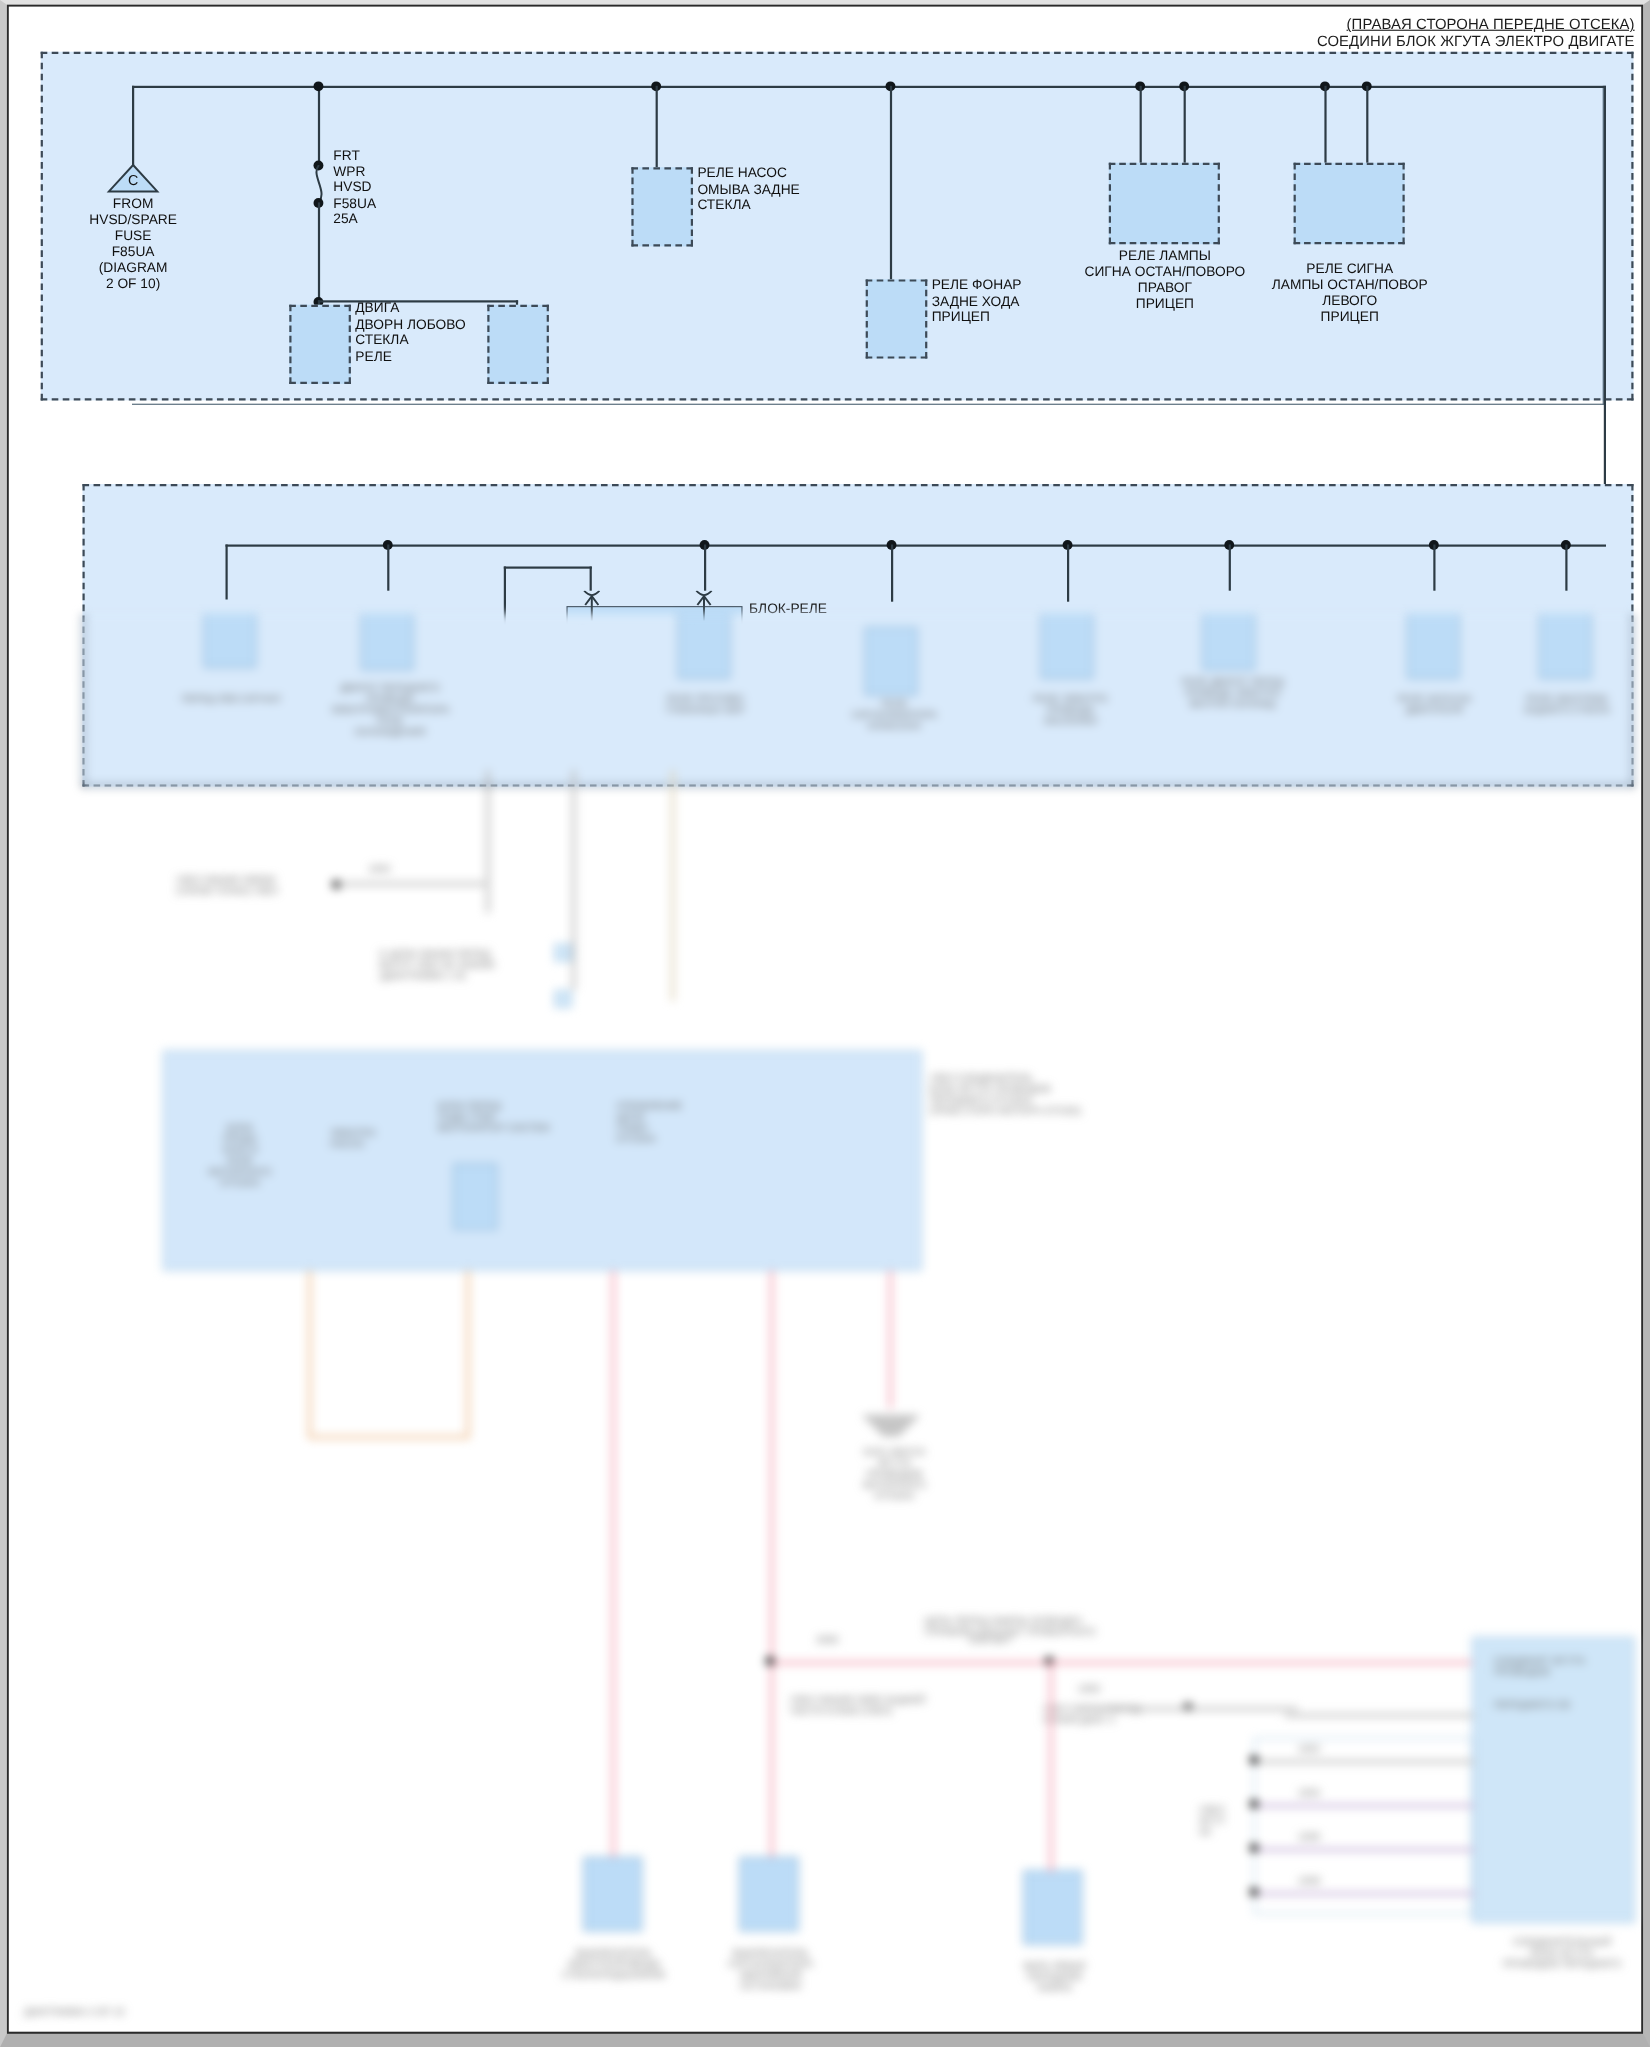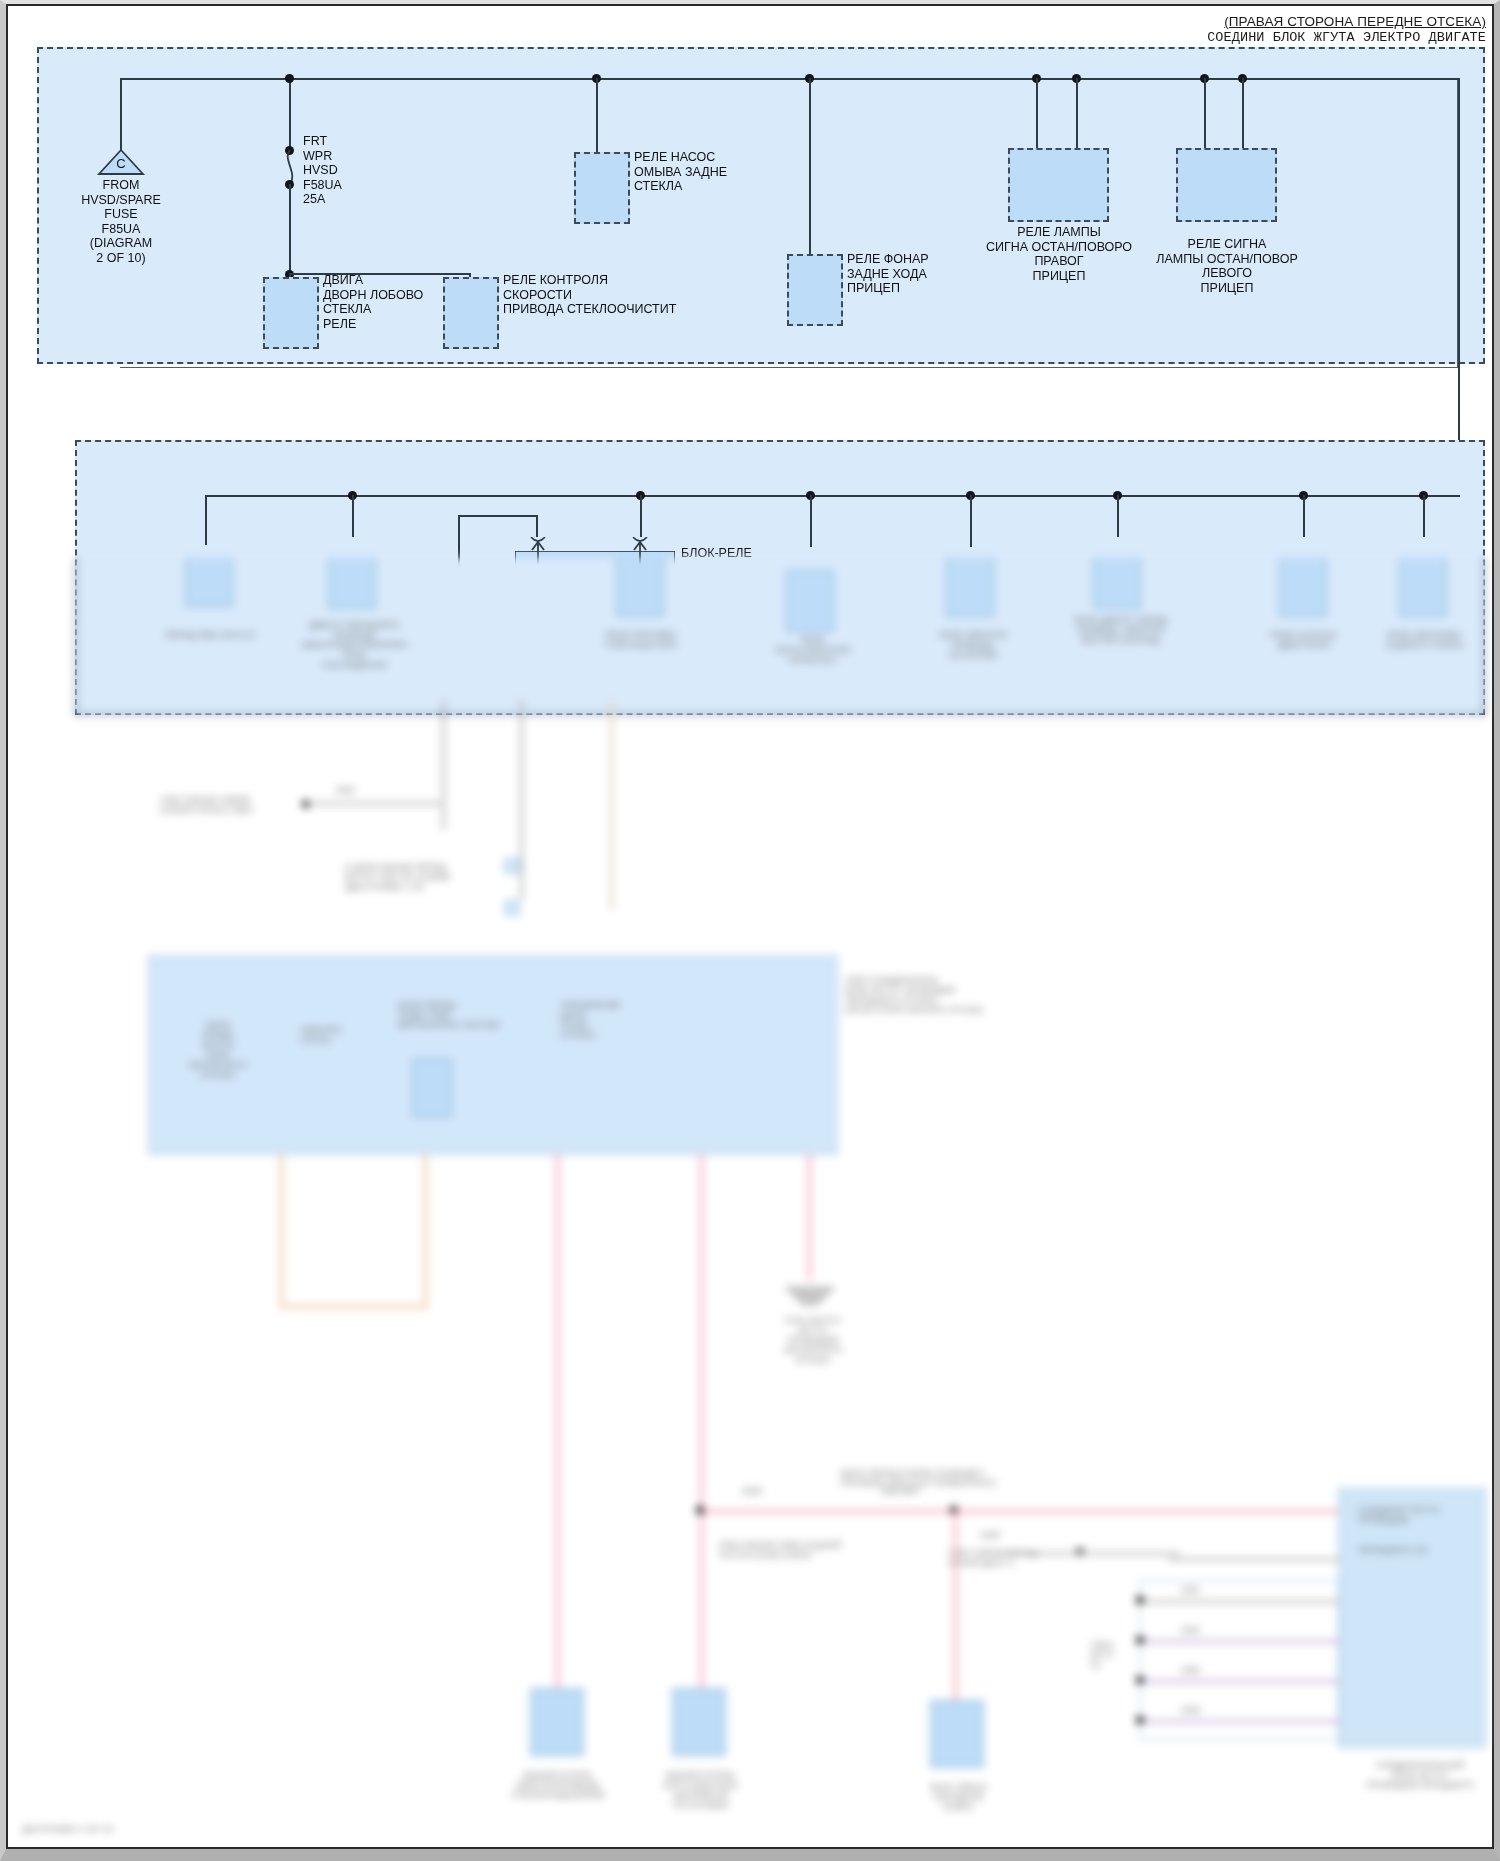--- a/index.html
+++ b/index.html
@@ -42,21 +42,21 @@
   .hdr {
     position: absolute;
     right: 14px;
     text-align: right;
     font-size: 13.5px;
     color: #1b1b1b;
     letter-spacing: .1px;
     white-space: nowrap;
   }
   .hdr.l1 { top: 14px; text-decoration: underline; }
-  .hdr.l2 { top: 30px; font-family: Liberation Mono, monospace; }
+  .hdr.l2 { top: 30px; }
 
   
   .enclosure {
     position: absolute;
     background: #d9eafb;
     border: 2.5px dashed #3d4a57;
     box-sizing: border-box;
   }
   
   .inner-rect {
@@ -259,23 +259,20 @@
   <div class="wire-v" style="left:289px; top:273px; height:43px;"></div>
   <div class="wire-v" style="left:469px; top:273px; height:43px;"></div>
 
   <div class="relay" style="left:263px; top:277px; width:56px; height:72px;"></div>
   <div class="lbl" style="left:323px; top:273px; width:170px;">ДВИГА
 ДВОРН ЛОБОВО
 СТЕКЛА
 РЕЛЕ</div>
 
   <div class="relay" style="left:443px; top:277px; width:56px; height:72px;"></div>
-  <div class="lbl" style="left:503px; top:273px; width:260px;">РЕЛЕ КОНТРОЛЯ
-СКОРОСТИ
-ПРИВОДА СТЕКЛООЧИСТИТ</div>
 
   <div class="dot" style="left:592px; top:74px;"></div>
   <div class="wire-v" style="left:596px; top:78px; height:74px;"></div>
   <div class="relay" style="left:574px; top:152px; width:56px; height:72px;"></div>
   <div class="lbl" style="left:634px; top:150px; width:190px;">РЕЛЕ НАСОС
 ОМЫВА ЗАДНЕ
 СТЕКЛА</div>
 
   <div class="dot" style="left:805px; top:74px;"></div>
   <div class="wire-v" style="left:809px; top:78px; height:176px;"></div>

